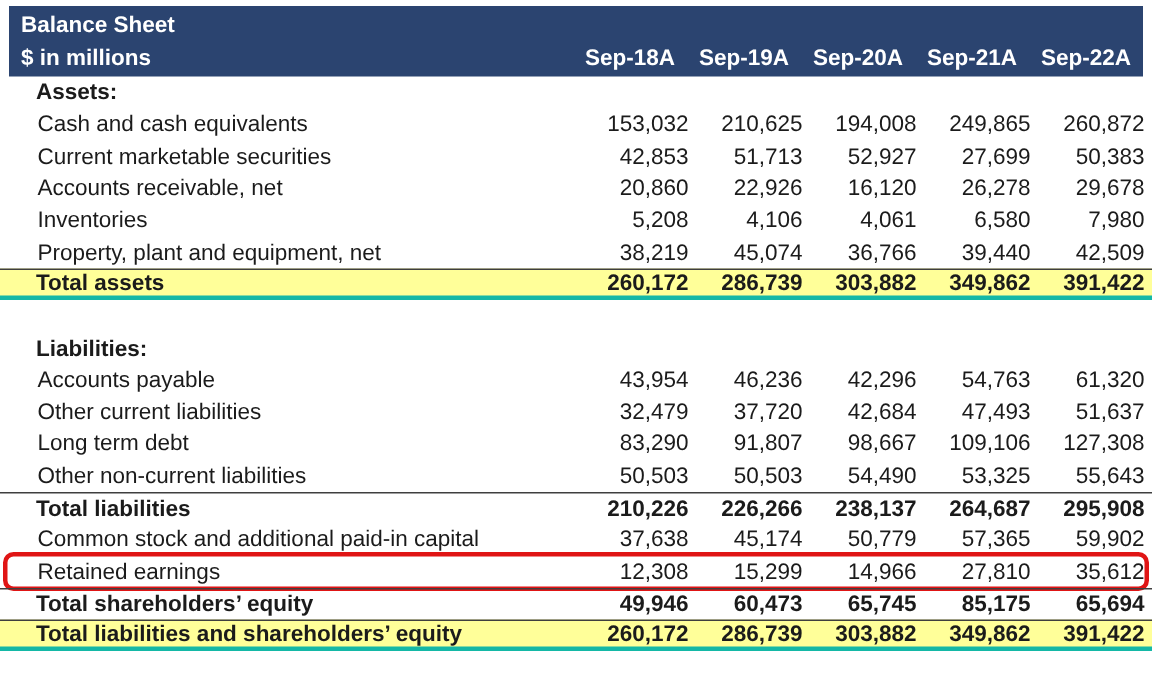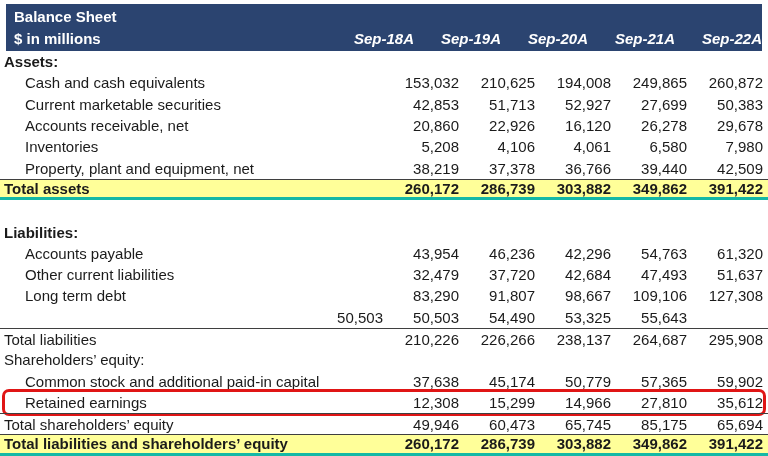--- a/index.html
+++ b/index.html
@@ -26,47 +26,46 @@
     padding: 4px 0 0 8px;
     font-size: 15px;
     line-height: 18px;
   }
   .header-row2 {
     display: grid;
     grid-template-columns: 1fr 76px 76px 76px 76px 76px;
     align-items: center;
     height: 22px;
     margin-top: 1px;
-    gap: 11px;
   }
   .header-subtitle { padding-left: 8px; }
-  .colhead { text-align: right; font-style: italic; }
+  .colhead { text-align: center; }
   
   .tbody {
     position: absolute;
     top: 51px; left: 0; right: 0; bottom: 0;
   }
   .row {
     display: grid;
     grid-template-columns: 1fr 76px 76px 76px 76px 76px;
     height: 21.3px;
     align-items: center;
     padding-right: 5px;
     box-sizing: border-box;
     position: relative;
     white-space: nowrap;
   }
-  .cell.label { padding-left: 4px; overflow: hidden; }
+  .cell.label { padding-left: 24px; overflow: hidden; }
   .cell.num { text-align: right; }
   .row.item .cell.label,
   .row.item-boxed .cell.label { padding-left: 25px; }
   .row.section { font-weight: bold; }
   .row.section-plain { font-weight: normal; }
   .row.total {
-    font-weight: normal;
+    font-weight: bold;
     border-top: 1.5px solid #3f3f3f;
   }
   .row.total-highlight,
   .row.total-highlight-final {
     font-weight: bold;
     background: #FFFF99;
     border-top: 1.5px solid #3f3f3f;
     border-bottom: 3px solid #14b8a6;
   }
   .red-box {
@@ -131,21 +130,21 @@
       <div class="cell label">Inventories</div>
       <div class="cell num">5,208</div>
       <div class="cell num">4,106</div>
       <div class="cell num">4,061</div>
       <div class="cell num">6,580</div>
       <div class="cell num">7,980</div>
     </div>
       <div class="row item">
       <div class="cell label">Property, plant and equipment, net</div>
       <div class="cell num">38,219</div>
-      <div class="cell num">37,378</div>
+      <div class="cell num">45,074</div>
       <div class="cell num">36,766</div>
       <div class="cell num">39,440</div>
       <div class="cell num">42,509</div>
     </div>
       <div class="row total-highlight">
       <div class="cell label">Total assets</div>
       <div class="cell num">260,172</div>
       <div class="cell num">286,739</div>
       <div class="cell num">303,882</div>
       <div class="cell num">349,862</div>
@@ -185,41 +184,34 @@
     </div>
       <div class="row item">
       <div class="cell label">Long term debt</div>
       <div class="cell num">83,290</div>
       <div class="cell num">91,807</div>
       <div class="cell num">98,667</div>
       <div class="cell num">109,106</div>
       <div class="cell num">127,308</div>
     </div>
       <div class="row item">
+      <div class="cell label">Other non-current liabilities</div>
       <div class="cell num">50,503</div>
       <div class="cell num">50,503</div>
       <div class="cell num">54,490</div>
       <div class="cell num">53,325</div>
       <div class="cell num">55,643</div>
     </div>
       <div class="row total">
       <div class="cell label">Total liabilities</div>
       <div class="cell num">210,226</div>
       <div class="cell num">226,266</div>
       <div class="cell num">238,137</div>
       <div class="cell num">264,687</div>
       <div class="cell num">295,908</div>
-    </div>
-      <div class="row section-plain">
-      <div class="cell label">Shareholders’ equity:</div>
-      <div class="cell num"></div>
-      <div class="cell num"></div>
-      <div class="cell num"></div>
-      <div class="cell num"></div>
-      <div class="cell num"></div>
     </div>
       <div class="row item">
       <div class="cell label">Common stock and additional paid-in capital</div>
       <div class="cell num">37,638</div>
       <div class="cell num">45,174</div>
       <div class="cell num">50,779</div>
       <div class="cell num">57,365</div>
       <div class="cell num">59,902</div>
     </div>
       <div class="row item-boxed">

